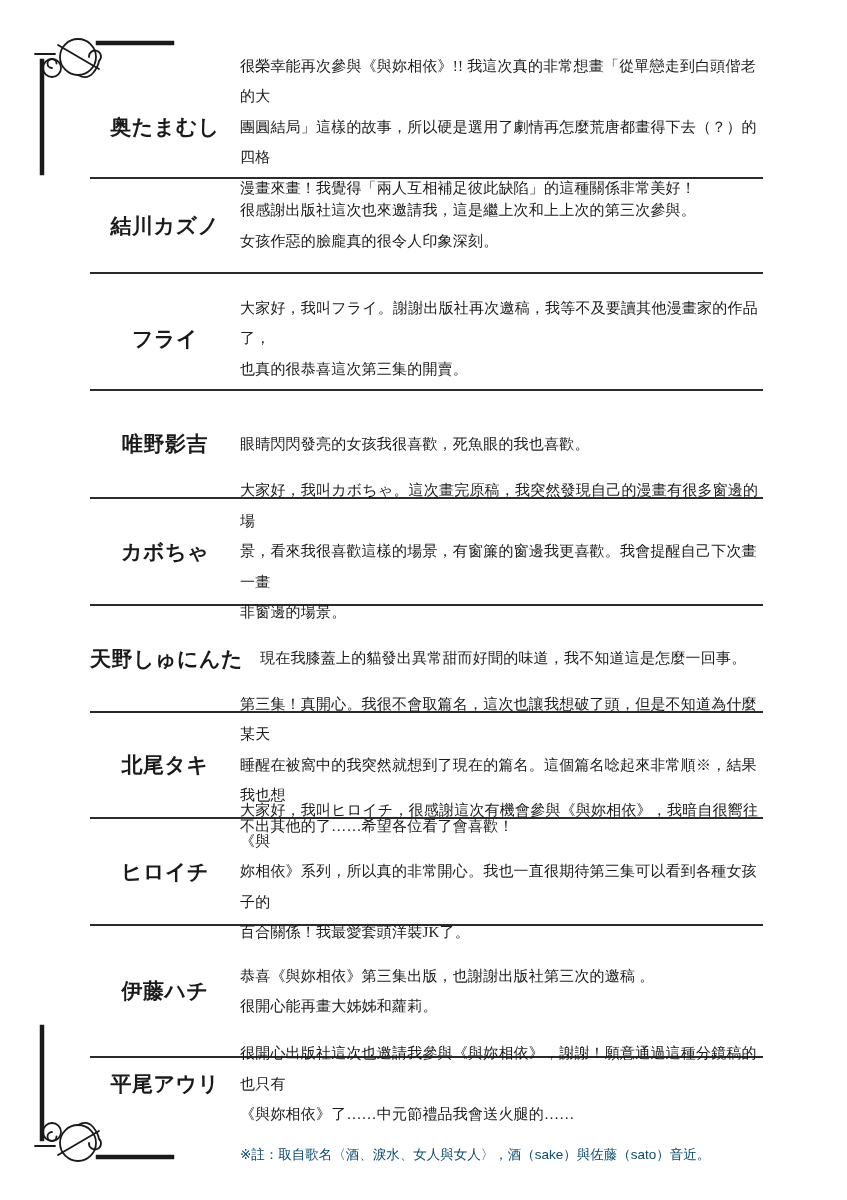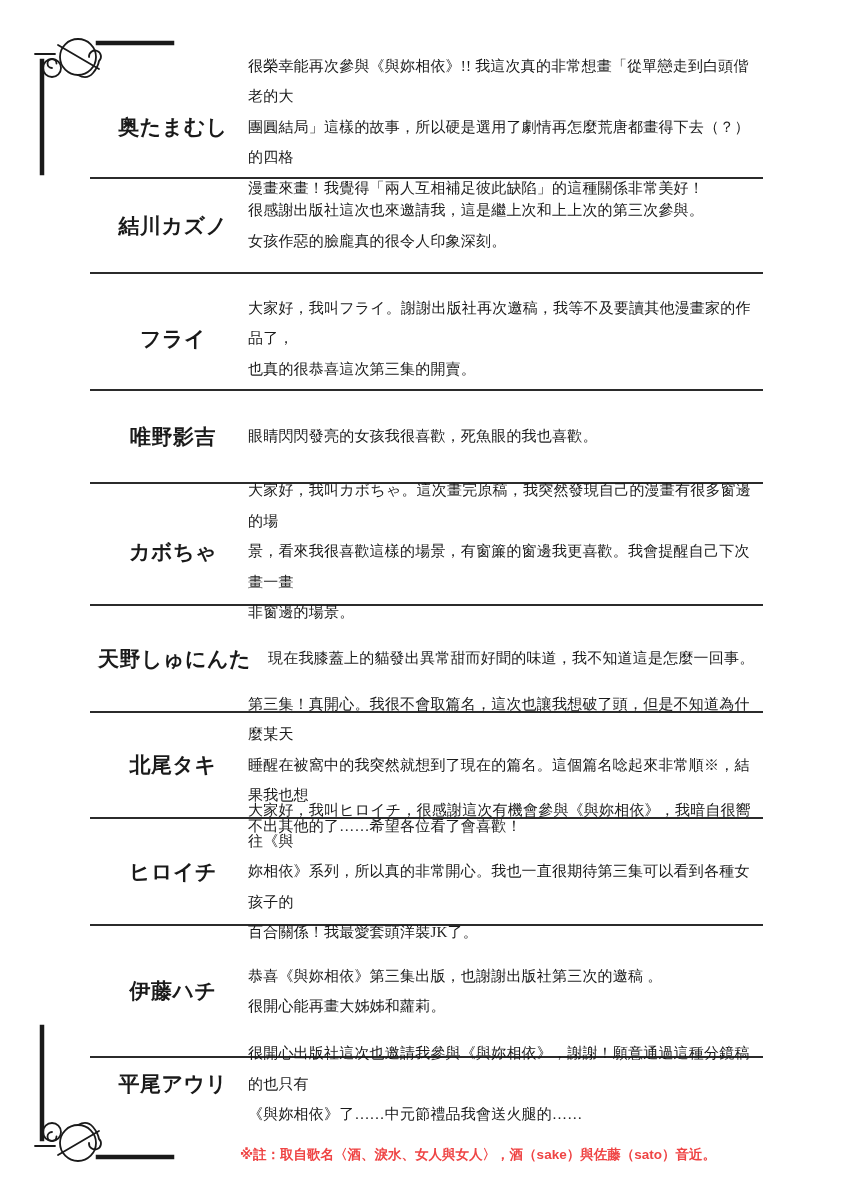--- a/index.html
+++ b/index.html
@@ -27,44 +27,43 @@
   .row.no-sep{border-bottom:none;}
   .author-name{
     flex:0 0 150px;
     width:150px;
     text-align:center;
     font-family:"Liberation Sans","DejaVu Sans",sans-serif;
     font-weight:bold;
     font-size:21px;
     letter-spacing:0.5px;
     white-space:nowrap;
-    margin-left:8px;
   }
   .author-comment{
     flex:1;
     font-size:15px;
     line-height:30.5px;
     white-space:pre-line;
     letter-spacing:0.2px;
   }
   .footnote{
     position:absolute;
     left:240px;
     top:1146px;
     font-family:"Liberation Sans","DejaVu Sans",sans-serif;
-    font-weight:700;
+    font-weight:400;
     font-size:13.5px;
-    color:#ef4444;
+    color:#0c4a6e;
     white-space:nowrap;
   }
   
   .r1{top:77px;height:102px;}
   .r2{top:179px;height:95px;}
   .r3{top:288px;height:103px;}
-  .r4{top:391px;height:93px;}
+  .r4{top:391px;height:108px;}
   .r5{top:499px;height:107px;}
   .r6{top:606px;height:107px;gap:20px;}
   .r7{top:713px;height:106px;}
   .r8{top:819px;height:107px;}
   .r9{top:926px;height:132px;}
   .r10{top:1033px;height:102px;}
 </style>
 </head>
 <body>
 

